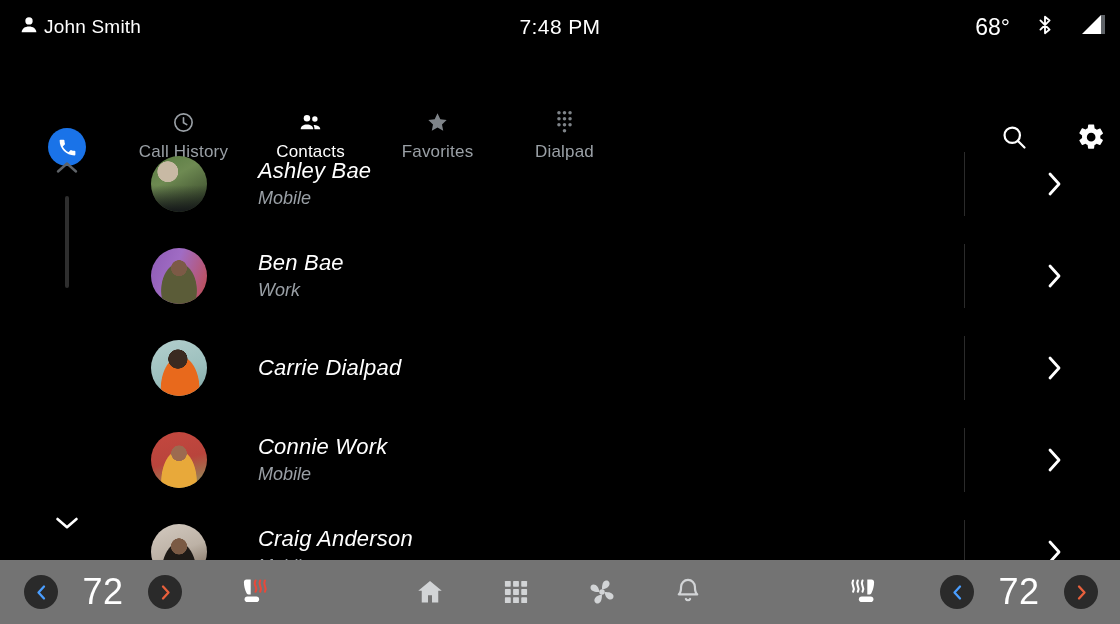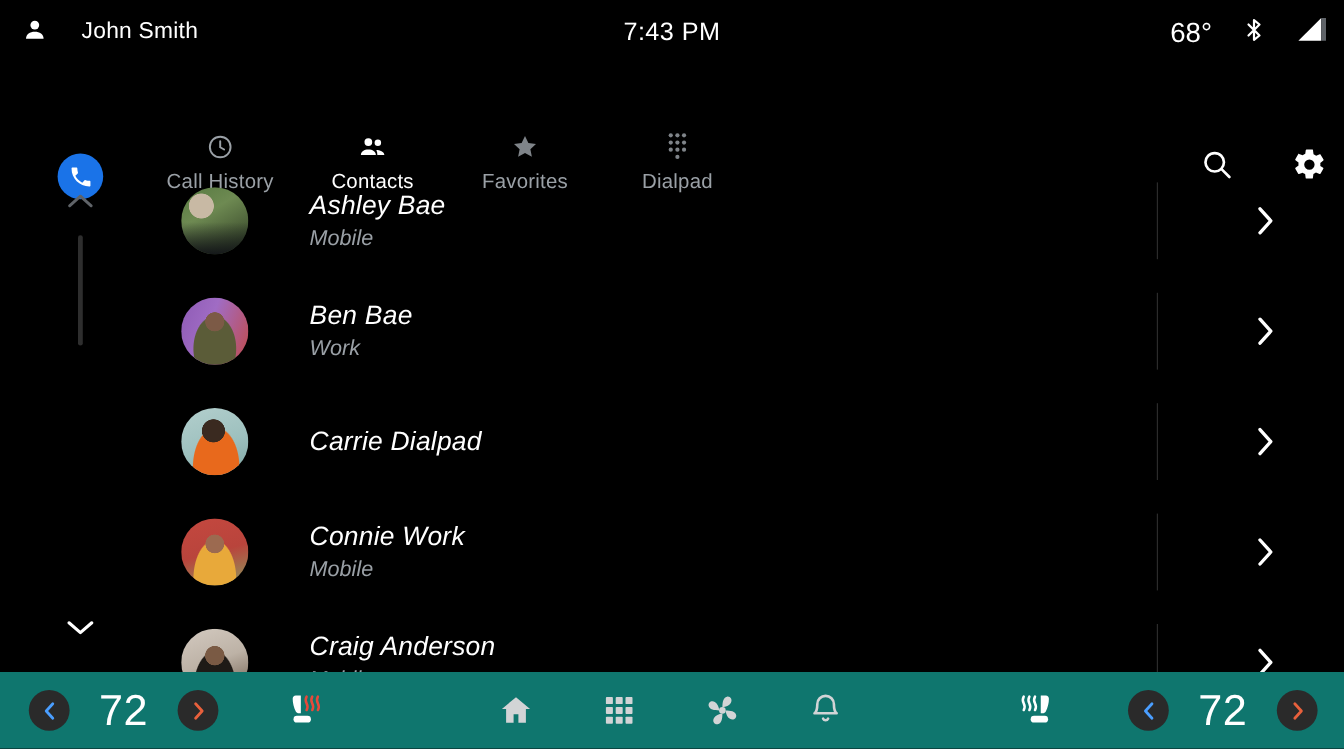--- a/index.html
+++ b/index.html
@@ -9,21 +9,21 @@
     font-family:"Liberation Sans", sans-serif;
     overflow:hidden;
   }
   .screen { position:relative; width:1120px; height:624px; background:#000; }
 
   
   .statusbar {
     position:absolute; top:0; left:0; width:1120px; height:54px;
     display:flex; align-items:center;
   }
-  .sb-left { display:flex; align-items:center; gap:28px; margin-left:18px; }
+  .sb-left { display:flex; align-items:center; gap:4px; margin-left:18px; }
   .sb-user-name { color:#fff; font-size:19px; letter-spacing:.2px; }
   .sb-center {
     position:absolute; left:0; right:0; top:0; height:54px;
     display:flex; align-items:center; justify-content:center;
     pointer-events:none;
   }
   .sb-clock { color:#fff; font-size:21px; letter-spacing:.4px; }
   .sb-right {
     position:absolute; right:14px; top:0; height:54px;
     display:flex; align-items:center; gap:24px;
@@ -102,21 +102,21 @@
     width:1px; height:64px; background:#2b2b2b;
   }
   .row-chev {
     position:absolute; right:56px; top:50%; transform:translateY(-50%);
     display:flex; align-items:center; justify-content:center;
   }
 
   
   .bottombar {
     position:absolute; left:0; bottom:0; width:1120px; height:64px;
-    background:#0f766e;
+    background:#737373;
     display:flex; align-items:center;
   }
   .climate { display:flex; align-items:center; gap:14px; }
   .climate.left { margin-left:24px; }
   .climate.right { margin-right:22px; }
   .clm-btn {
     width:34px; height:34px; border-radius:50%;
     background:#2a2a2a;
     display:flex; align-items:center; justify-content:center;
     cursor:pointer;
@@ -147,21 +147,21 @@
       <span>
         <svg width="22" height="22" viewBox="0 0 24 24" fill="#fff">
           <circle cx="12" cy="7.5" r="4"></circle>
           <path d="M4 20c0-4.2 3.6-6.5 8-6.5s8 2.3 8 6.5z"></path>
         </svg>
       </span>
       <span class="sb-user-name">John Smith</span>
     </div>
 
     <div class="sb-center">
-      <span class="sb-clock">7:43 PM</span>
+      <span class="sb-clock">7:48 PM</span>
     </div>
 
     <div class="sb-right">
       <span class="sb-temp">68°</span>
       <span>
         <svg width="22" height="24" viewBox="0 0 24 24" fill="none" stroke="#fff" stroke-width="2" stroke-linecap="round" stroke-linejoin="round">
           <path d="M7 7l10 10-5 4V3l5 4L7 17"></path>
         </svg>
       </span>
       <span>

